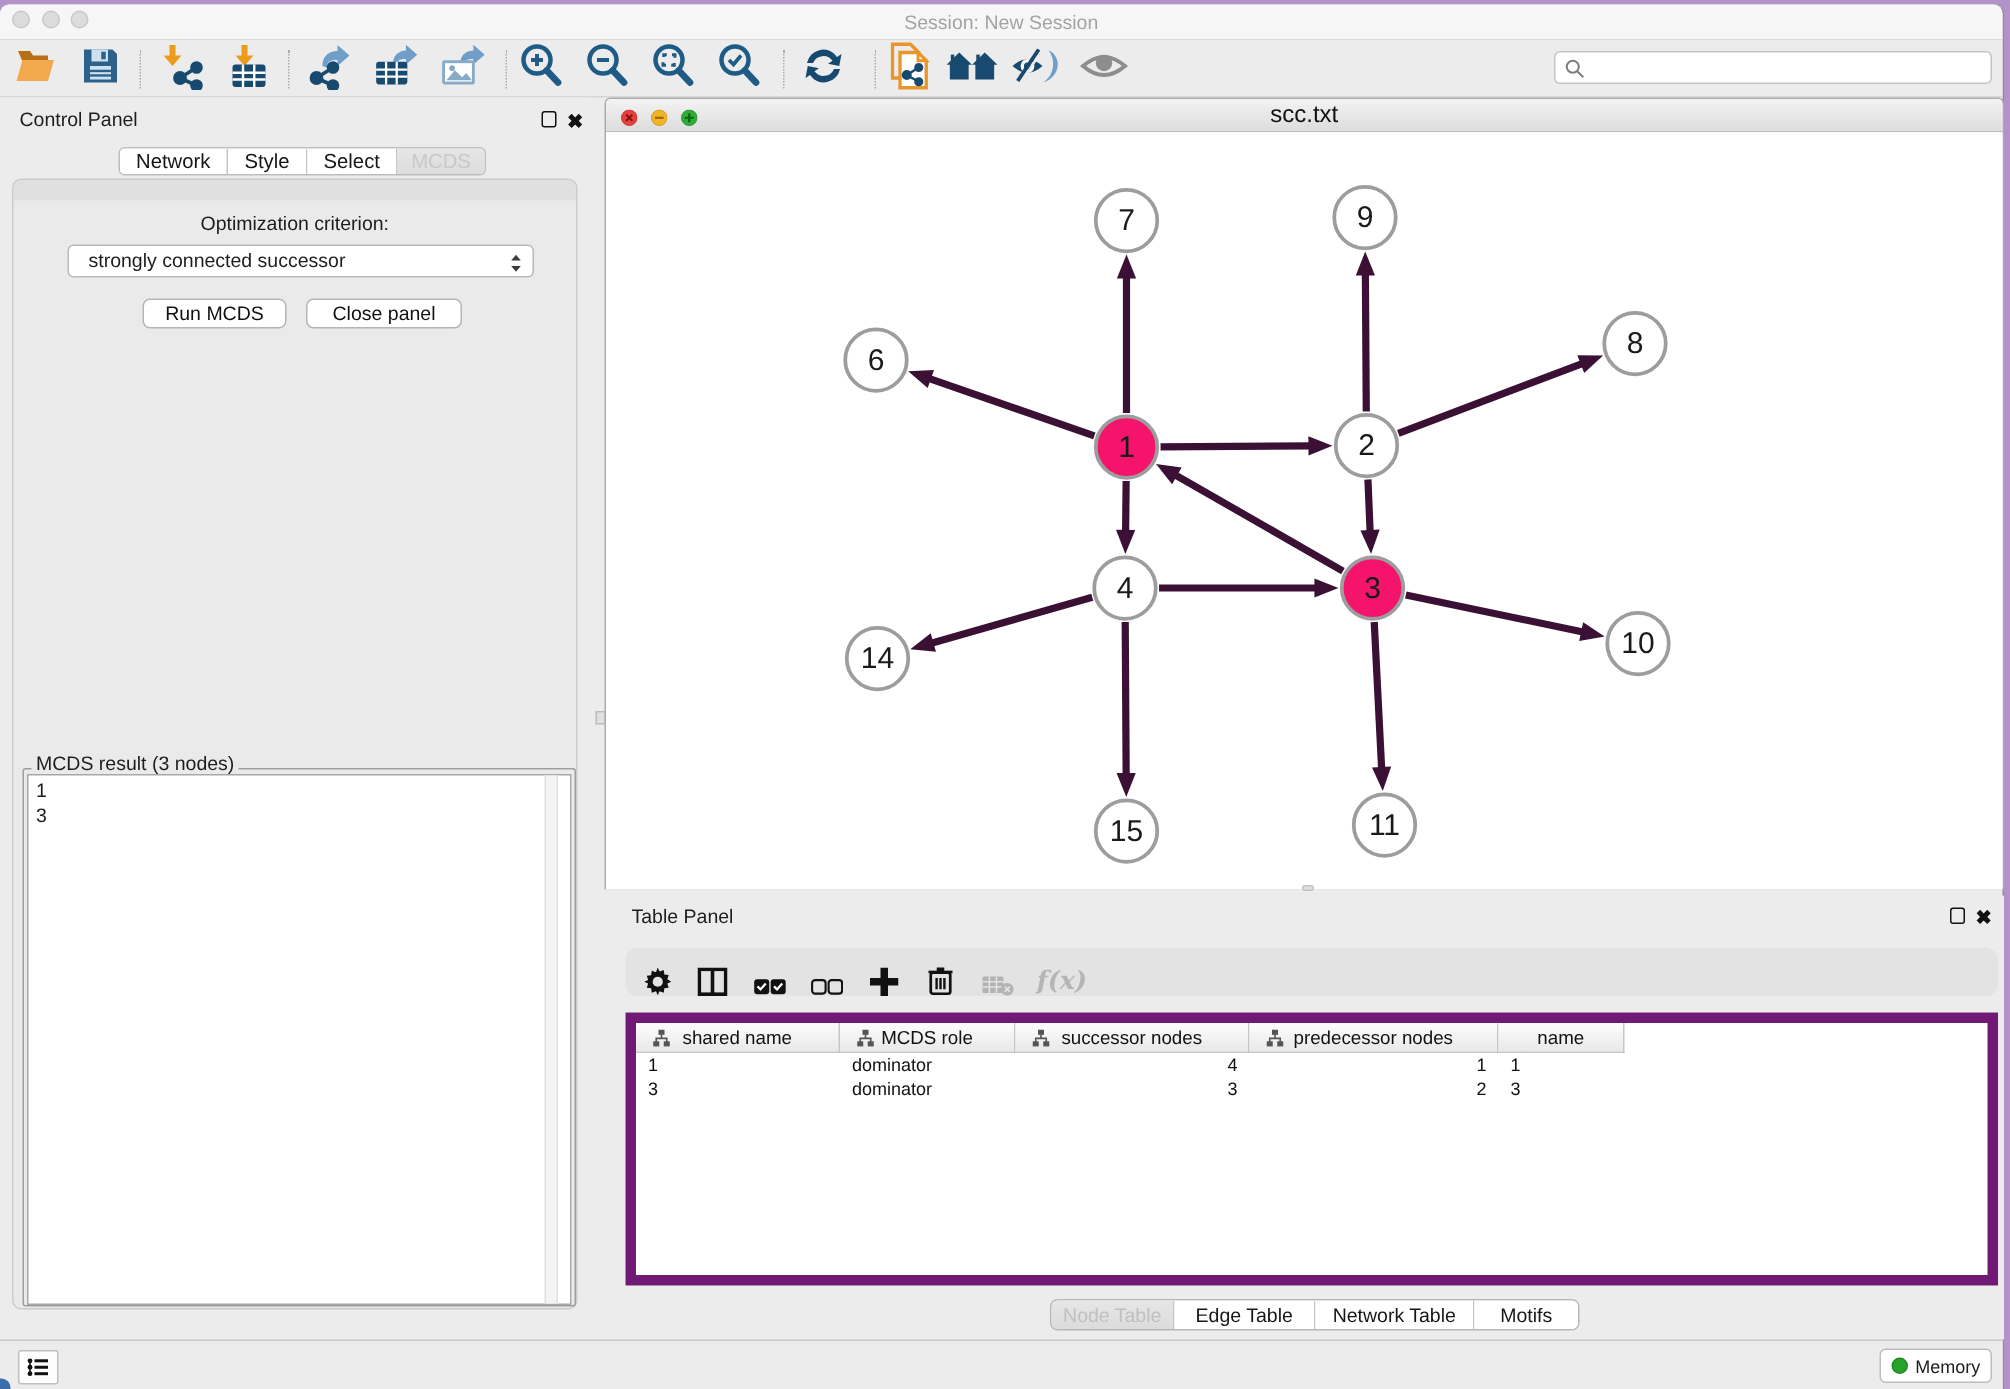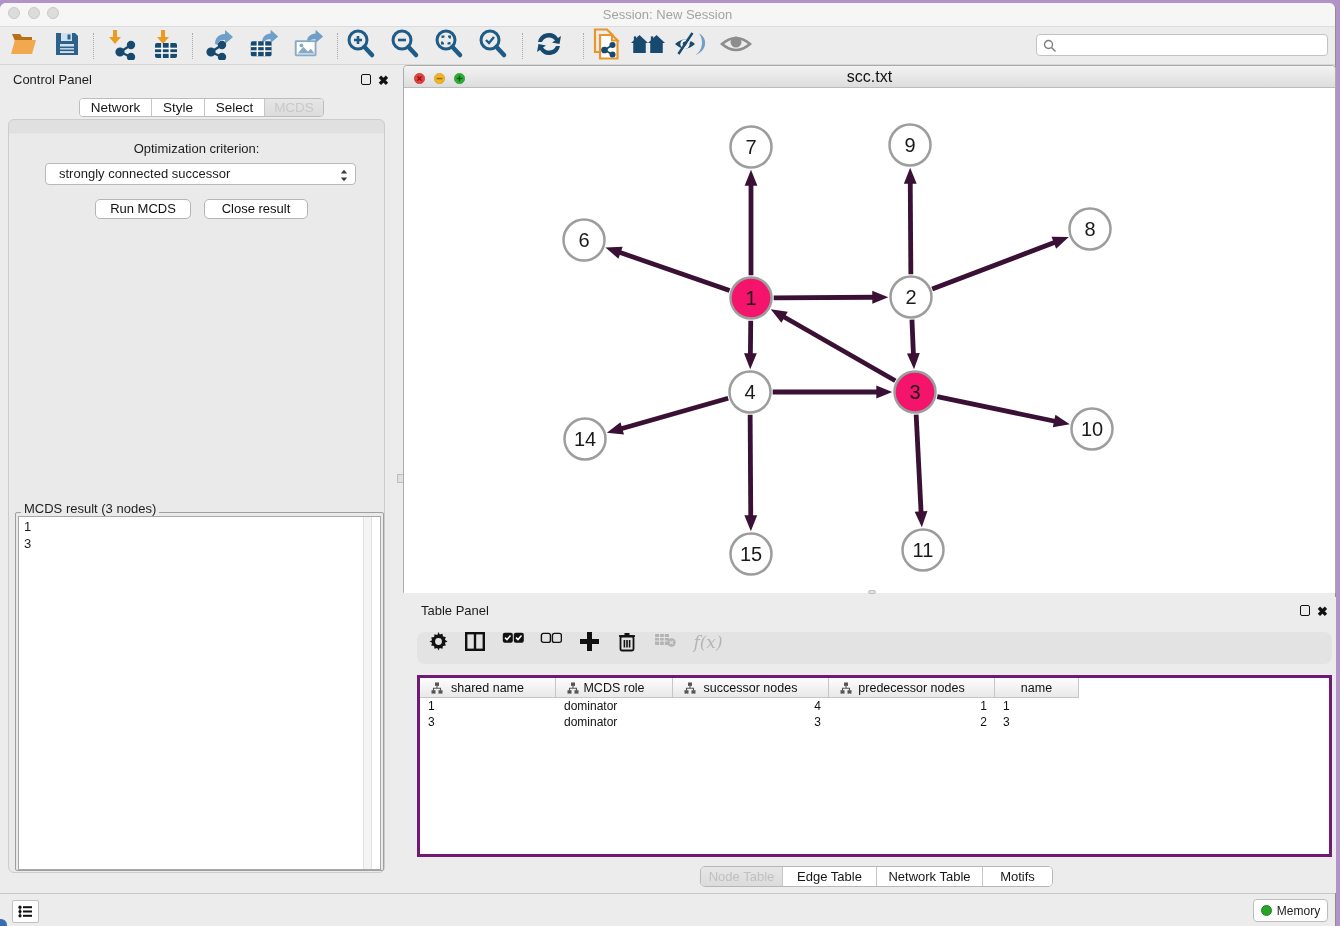--- a/index.html
+++ b/index.html
@@ -66,22 +66,22 @@
     background:linear-gradient(#f3f3f3,#dddddd); border-bottom:1px solid #bcbcbc; border-radius:4px 4px 0 0; }
   #net-title { position:absolute; left:0; right:0; top:0; height:22px; line-height:22px; text-align:center;
     font-size:16px; color:#111; }
   .net-light { position:absolute; top:6.5px; width:11px; height:11px; border-radius:50%; }
   .net-light svg { position:absolute; left:0; top:0; }
   #net-canvas { position:absolute; left:0; top:23px; width:931px; height:504px; background:#fff; overflow:hidden; }
   #h-split-handle { position:absolute; left:464px; top:524px; width:8px; height:4px; background:#e0e0e0; border:1px solid #c2c2c2; border-radius:2px; }
   
   #table-panel { position:absolute; left:404px; top:594px; width:932px; height:296px; background:#ececec; }
   #tp-toolbar { position:absolute; left:13px; top:35px; width:915px; height:32px; background:#e3e3e3; border-radius:8px; }
-  .tp-ico { position:absolute; top:0; width:30px; height:32px; display:flex; align-items:flex-start; justify-content:center; }
-  #tp-table { position:absolute; left:13px; top:78px; width:915px; height:182px; background:#fff; border:3px solid #701a75; }
+  .tp-ico { position:absolute; top:0; width:30px; height:32px; display:flex; align-items:flex-end; justify-content:center;font-weight:bold; }
+  #tp-table { position:absolute; left:13px; top:78px; width:915px; height:182px; background:#fff; border:7px solid #701a75; }
   #tp-header { position:absolute; left:0; top:0; height:20px; display:flex; }
   .th { position:relative; height:20px; background:linear-gradient(#fdfdfd,#e8e8e8);
     border-right:1px solid #c6c6c6; border-bottom:1px solid #c6c6c6; font-size:12.5px;
     display:flex; align-items:center; justify-content:center; color:#111; }
   .th svg { position:absolute; left:11px; top:4px; }
   .tr { position:absolute; left:0; height:16px; width:100%; }
   .td { position:absolute; top:0; height:16px; font-size:12px; line-height:16px; color:#111; }
   .td.num { text-align:right; }
   #tp-tabs { position:absolute; left:296px; top:269px; height:21px; display:flex;
     border:1px solid #b7b7b7; border-radius:5px; overflow:hidden; background:#fff; }
@@ -292,21 +292,21 @@
     <div id="cp-body">
       <div id="opt-label">Optimization criterion:</div>
       <div id="criterion-select">
         <span>strongly connected successor</span>
         <svg class="chev" width="10" height="15" viewBox="0 0 10 15">
           <path d="M1.8 5.6 L5 1.8 L8.2 5.6 z" fill="#3c3c3c"></path>
           <path d="M1.8 9.4 L5 13.2 L8.2 9.4 z" fill="#3c3c3c"></path>
         </svg>
       </div>
       <div class="btn" style="left:86px; top:79px; width:96px">Run MCDS</div>
-      <div class="btn" style="left:195px; top:79px; width:104px">Close result</div>
+      <div class="btn" style="left:195px; top:79px; width:104px">Close panel</div>
 
       <div id="result-group">
         <div id="result-border"></div>
         <div id="result-title">MCDS result (3 nodes)</div>
         <div id="result-area">
           <div id="result-text">1
 3</div>
           <div id="result-scroll"></div>
         </div>
       </div>

